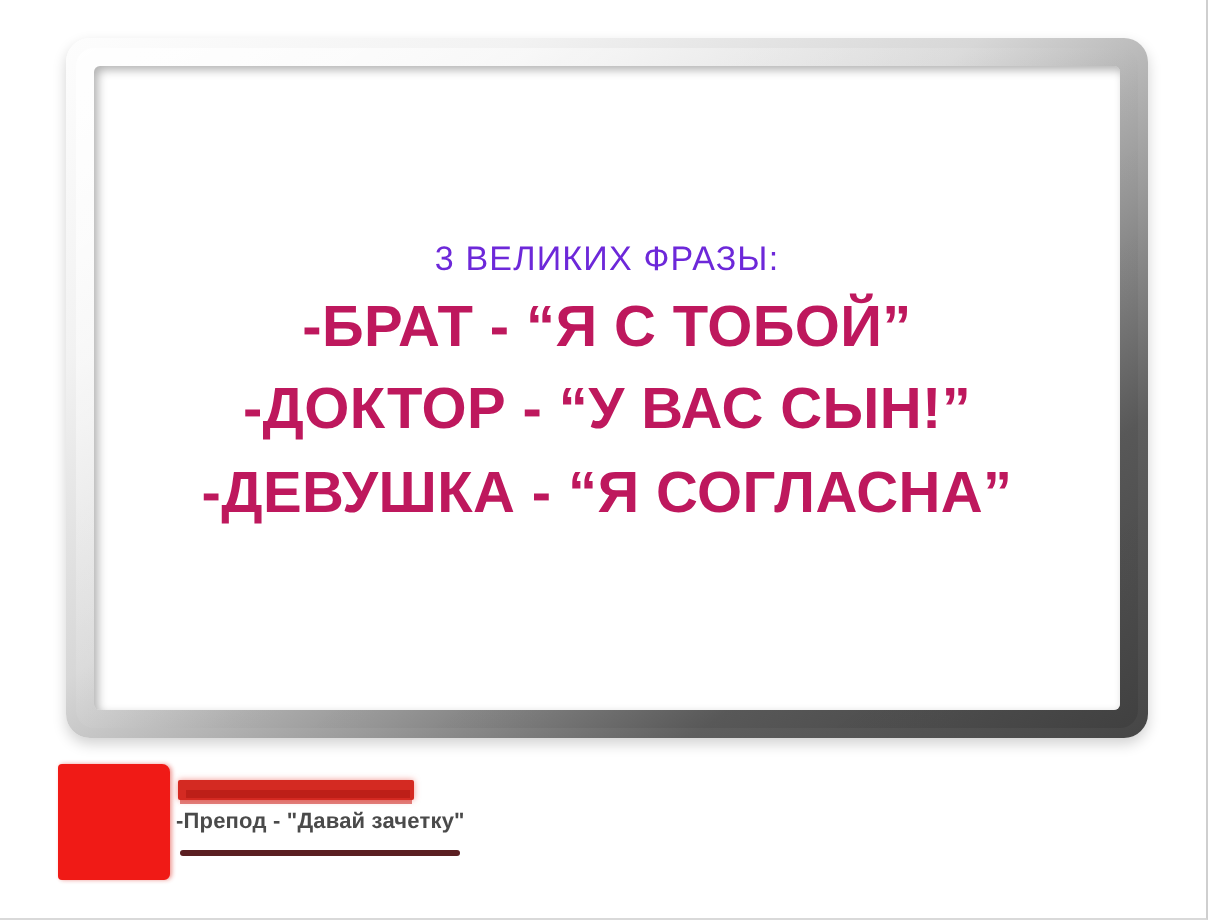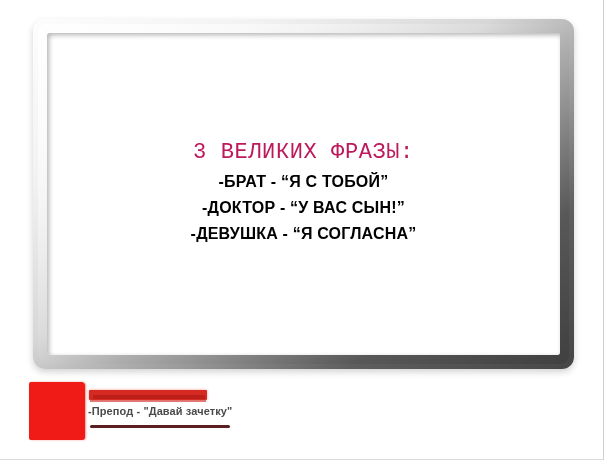--- a/index.html
+++ b/index.html
@@ -77,32 +77,31 @@
 
   
   .quote {
     text-align: center;
     color: #3b3b3b;
     line-height: 1.18;
     margin-top: -4px;
     user-select: text;
   }
   .quote-heading {
-    font-size: 22px;
+    font-size: 17px;
     font-weight: 400;
     letter-spacing: 0.6px;
-    color: #be185d;
+    color: #6d28d9;
     white-space: nowrap;
-    font-family: Liberation Mono, monospace;
   }
   .quote-line {
-    font-size: 16px;
+    font-size: 29px;
     font-weight: 700;
     letter-spacing: 0.2px;
-    color: #000000;
+    color: #be185d;
     white-space: nowrap;
     margin-top: 7px;
   }
 
   
   .signature {
     position: absolute;
     left: 29px;
     top: 380px;
     width: 250px;

